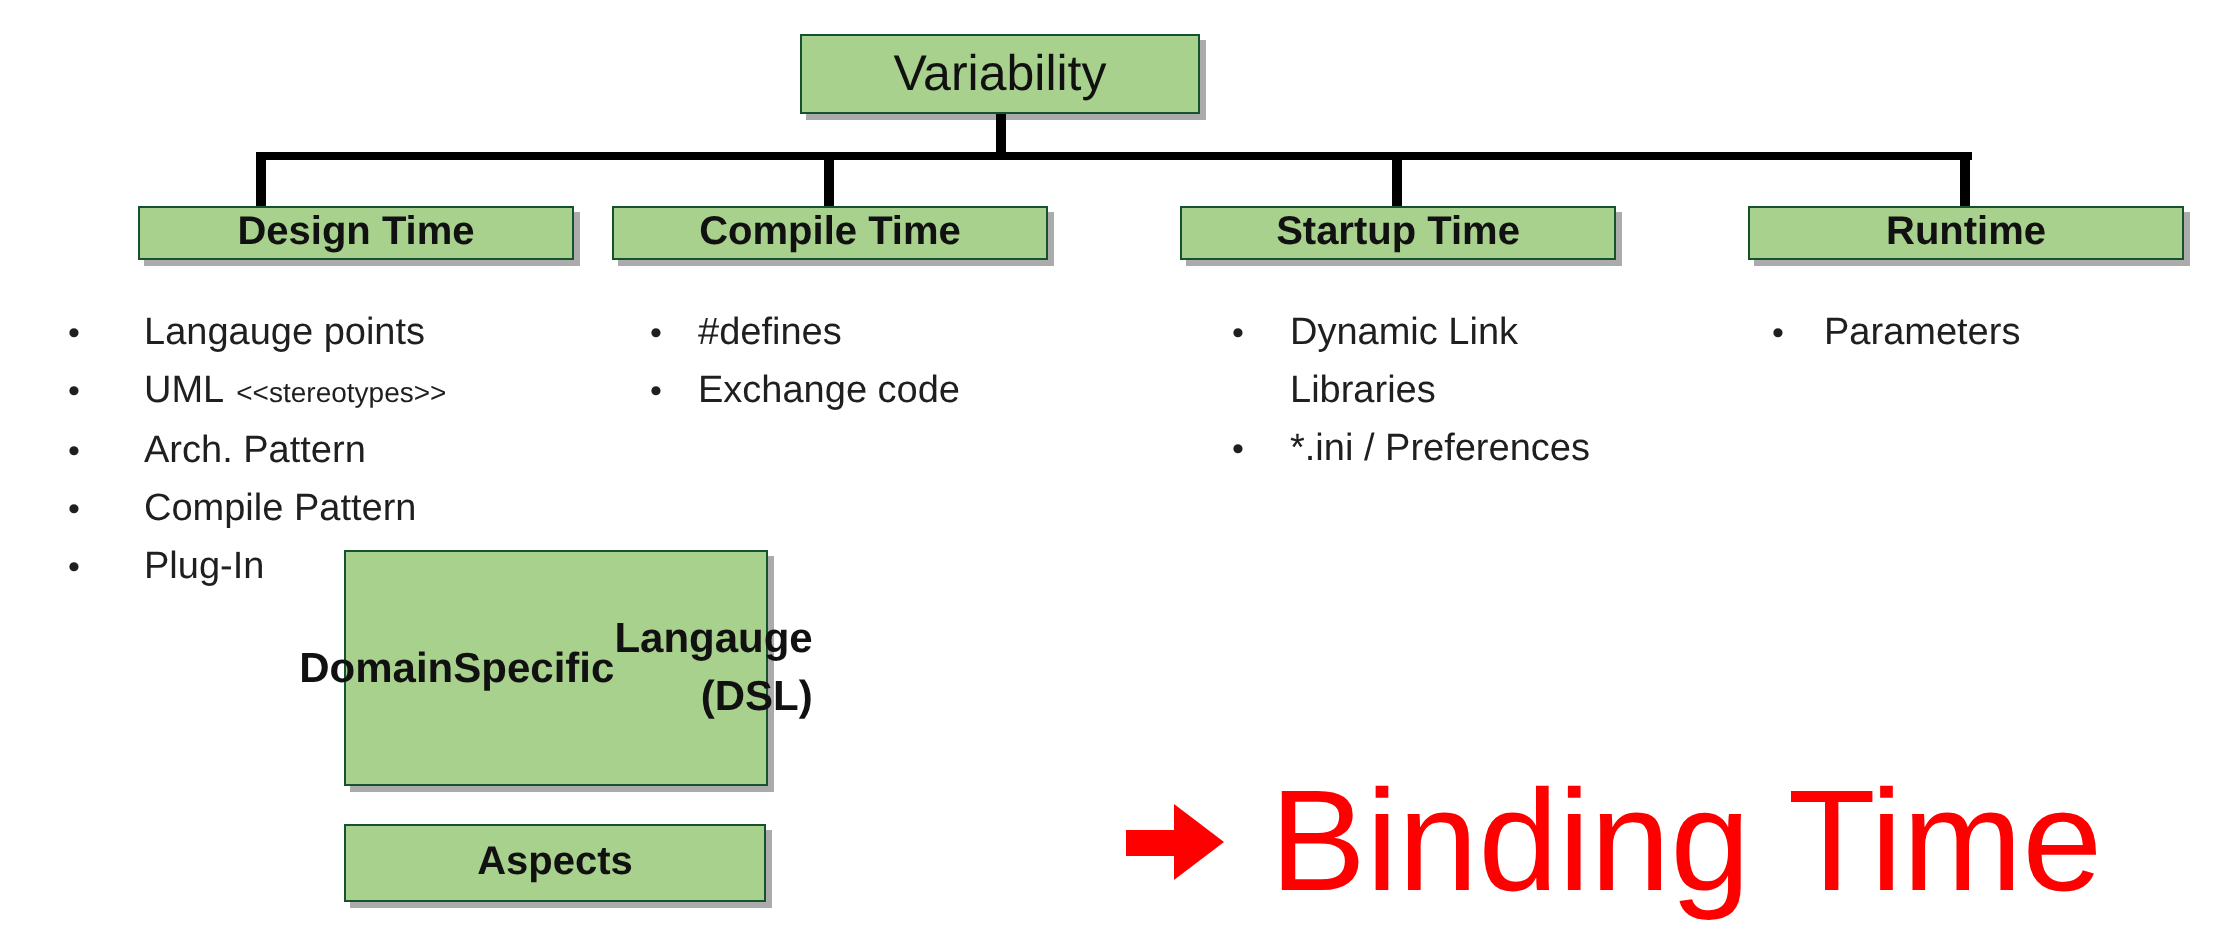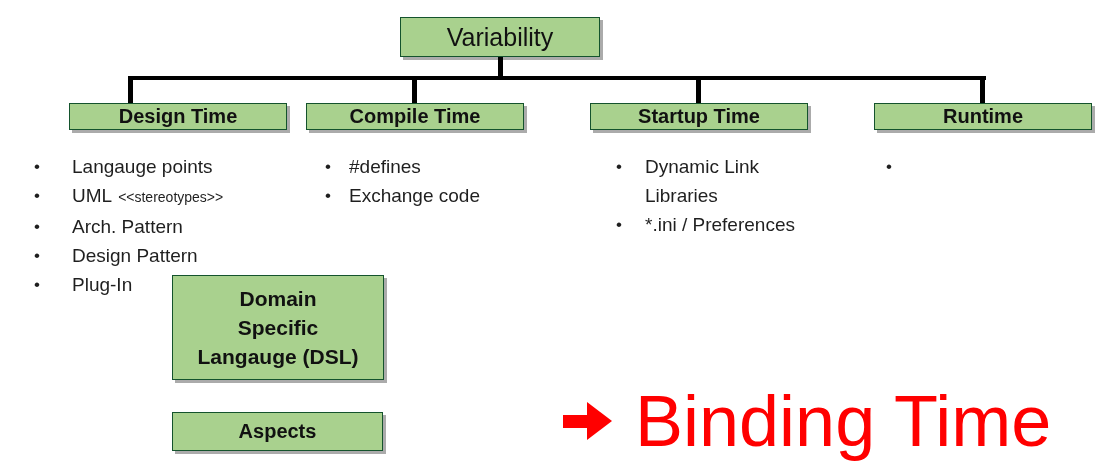--- a/index.html
+++ b/index.html
@@ -11,22 +11,22 @@
     position:absolute;box-sizing:border-box;background:#A9D18E;border:1px solid #14532d;
     box-shadow:3px 3px 0 #ABABAB;display:flex;align-items:center;justify-content:center;
     text-align:right;color:#111111;
   }
   .root-box{left:400px;top:17px;width:200px;height:40px;font-size:25px;font-weight:400;}
   .header-box{top:103px;width:218px;height:27px;font-size:20px;font-weight:700;}
   #hdr-design{left:21px;margin-left:48px;}
   #hdr-compile{left:306px;}
   #hdr-startup{left:590px;}
   #hdr-runtime{left:874px;}
-  .dsl-box{left:172px;top:275px;width:212px;height:105px;font-size:21px;font-weight:700;
-    flex-direction:column;line-height:29px;}
+  .dsl-box{left:172px;top:275px;width:212px;height:118px;font-size:21px;font-weight:700;
+    flex-direction:row;line-height:29px;}
   .aspects-box{left:172px;top:392px;width:211px;height:39px;font-size:20px;font-weight:700;margin-top:20px;}
   .line{position:absolute;background:#000000;}
   #stub-root{left:498px;top:57px;width:5px;height:21px;}
   #hline{left:128px;top:76px;width:858px;height:4px;}
   .drop{top:78px;width:5px;height:25px;}
   #drop-design{left:128px;}
   #drop-compile{left:412px;}
   #drop-startup{left:696px;}
   #drop-runtime{left:980px;}
   ul.blist{position:absolute;margin:0;padding:0;list-style:none;top:152px;font-size:19px;line-height:29px;}
@@ -87,21 +87,21 @@
     <li>
       <span class="bullet">•</span>
       <span class="itext"><span>UML</span><span class="small">&lt;&lt;stereotypes&gt;&gt;</span></span>
     </li>
     <li>
       <span class="bullet">•</span>
       <span class="itext"><span>Arch. Pattern</span></span>
     </li>
     <li>
       <span class="bullet">•</span>
-      <span class="itext"><span>Design Pattern</span></span>
+      <span class="itext"><span>Compile Pattern</span></span>
     </li>
     <li>
       <span class="bullet">•</span>
       <span class="itext"><span>Plug-In</span></span>
     </li>
   </ul>
 
   <ul class="blist" id="list-compile">
     <li>
       <span class="bullet">•</span>
@@ -120,20 +120,21 @@
     </li>
     <li>
       <span class="bullet">•</span>
       <span class="itext"><span>*.ini / Preferences</span></span>
     </li>
   </ul>
 
   <ul class="blist" id="list-runtime">
     <li>
       <span class="bullet">•</span>
+      <span class="itext"><span>Parameters</span></span>
     </li>
   </ul>
 
   <div class="box dsl-box">
     <div>Domain</div>
     <div>Specific</div>
     <div>Langauge (DSL)</div>
   </div>
 
   <div class="box aspects-box">

